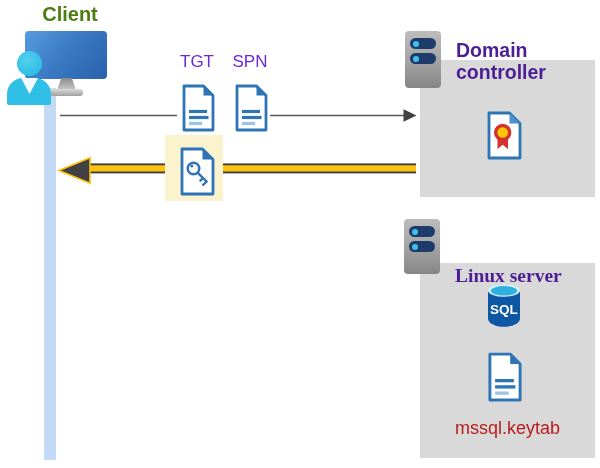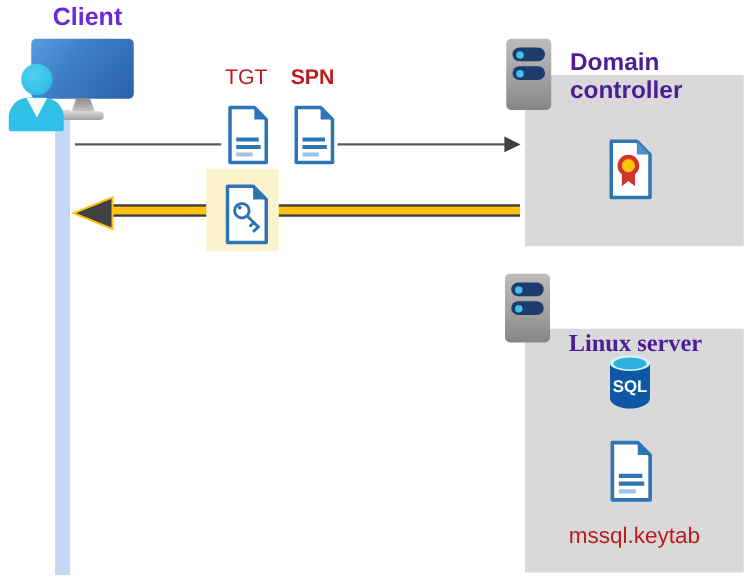--- a/index.html
+++ b/index.html
@@ -8,21 +8,21 @@
     background:#ffffff;
     font-family:"Liberation Sans","DejaVu Sans",sans-serif;
   }
   .abs { position:absolute; }
 
   
   .lifeline { left:44px; top:88px; width:12px; height:372px; background:#C3D9F5; }
 
   
   .client-label { left:14px; top:3px; width:112px; text-align:center;
-    font-size:20px; font-weight:bold; color:#6d28d9; }
+    font-size:20px; font-weight:bold; color:#4d7c0f; }
   .monitor { left:25px; top:31px; width:82px; height:48px; border-radius:4px;
     background:linear-gradient(130deg,#569CDF 0%,#3B7CC4 45%,#2A60AC 100%); }
   .stand-neck { left:57px; top:78px; width:19px; height:12px;
     background:linear-gradient(180deg,#8A8A8A,#C9C9C9);
     clip-path:polygon(22% 0,78% 0,100% 100%,0 100%); }
   .stand-base { left:50px; top:89px; width:33px; height:7px; border-radius:3px;
     background:linear-gradient(180deg,#DCDCDC,#9F9F9F); }
   .person-head { left:17px; top:51px; width:25px; height:25px; border-radius:50%;
     background:radial-gradient(circle at 40% 35%,#55D0EF,#2FBFE7 70%); }
   .person-body { left:7px; top:78px; width:44px; height:27px;
@@ -42,23 +42,23 @@
   .linux-server { left:404px; top:219px; height:55px; }
   .server-slot { position:relative; width:26px; height:11px; border-radius:5.5px;
     background:#1E3C6B; margin:0 auto 4px auto; }
   .server-dot { position:absolute; left:3px; top:2.5px; width:6px; height:6px;
     border-radius:50%; background:#41C0E8; }
 
   
   .section-title { font-size:19.5px; line-height:22px; font-weight:bold; color:#4c1d95;margin-top:34px; }
   .dc-title { left:456px; top:5px; width:105px; }
   .linux-title { left:455px; top:231px; width:140px; white-space:nowrap;font-family:Liberation Serif, serif; }
-  .ticket-label { top:52px; width:44px; text-align:center; font-size:17px; color:#b91c1c; }
+  .ticket-label { top:52px; width:44px; text-align:center; font-size:17px; color:#6d28d9; }
   .tgt-label { left:175px; }
-  .spn-label { left:228px;font-weight:bold; }
+  .spn-label { left:228px; }
   .keytab-label { left:420px; top:418px; width:175px; text-align:center;
     font-size:18px; color:#b91c1c; }
 
   
   .arrows { left:0; top:0; width:600px; height:468px; pointer-events:none; }
 
   
   .ticket-backing { left:177px; top:82px; width:93px; height:52px; background:#ffffff; }
 
   

